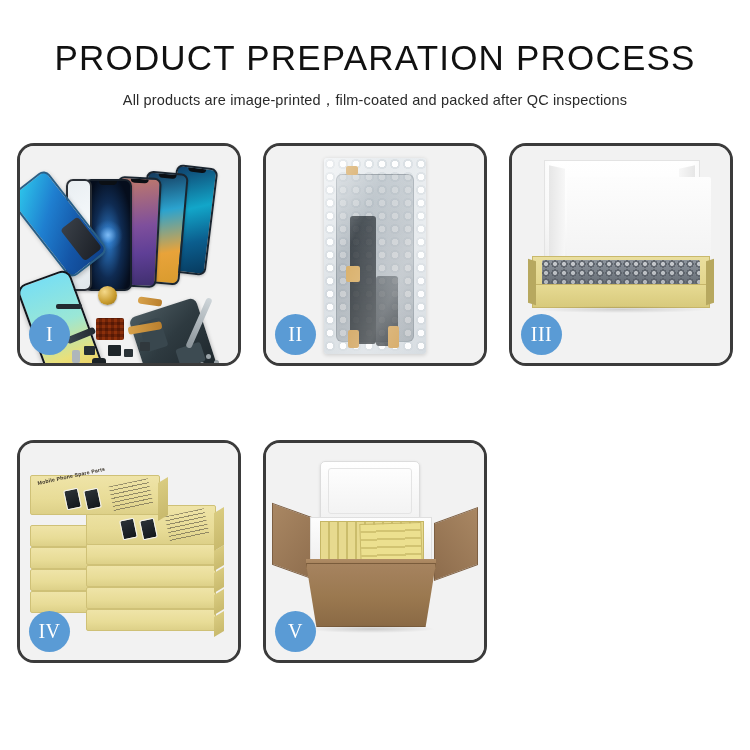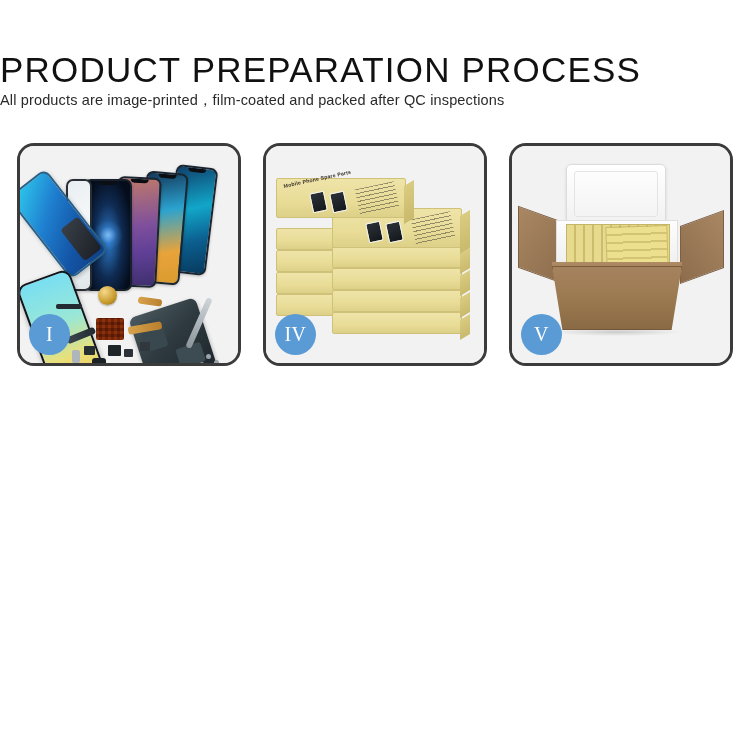--- a/index.html
+++ b/index.html
@@ -8,33 +8,33 @@
     width: 750px;
     height: 750px;
     background: #ffffff;
     font-family: "Liberation Sans", sans-serif;
     overflow: hidden;
   }
 
   .page { width: 750px; height: 750px; position: relative; background: #fff; }
 
   
-  .header { padding-top: 52px; }
+  .header { text-align: center; padding-top: 40px; }
 
   .main-title {
     font-family: "Liberation Sans", sans-serif;
     font-size: 35px;
     font-weight: 400;
     letter-spacing: 1.2px;
     color: #111111;
     line-height: 1.05;
   }
 
   .sub-title {
-    margin-top: 2px;
+    margin-top: 14px;
     font-family: "Liberation Sans", sans-serif;
     font-size: 14.5px;
     font-weight: 400;
     letter-spacing: .15px;
     color: #2a2a2a;
   }
 
   
   .grid {
     position: absolute;
@@ -425,21 +425,54 @@
         <div class="chip5"></div>
         <div class="cam"></div>
         <div class="tool"></div>
         <div class="screw1"></div>
         <div class="screw2"></div>
         <div class="screw3"></div>
       </div>
       <div class="badge">I</div>
     </div>
 
-
+    <div class="panel">
+      <div class="panel-stage">
+        <div class="bubble-pack">
+          <div class="bp-inner"></div>
+          <div class="bp-dark"></div>
+          <div class="bp-dark2"></div>
+          <div class="bp-tab1"></div>
+          <div class="bp-tab2"></div>
+          <div class="bp-tab3"></div>
+          <div class="bp-tab4"></div>
+          <div class="bp-sheen"></div>
+        </div>
+      </div>
+      <div class="badge">II</div>
+    </div>
+
+    <div class="panel">
+      <div class="panel-stage">
+        <div class="box3-wrap">
+          <div class="b3-lid">
+            <div class="b3-lid-l"></div>
+            <div class="b3-lid-r"></div>
+            <div class="b3-foam"></div>
+          </div>
+          <div class="b3-tray"></div>
+          <div class="b3-contents"></div>
+          <div class="b3-tray-front"></div>
+          <div class="b3-tray-l"></div>
+          <div class="b3-tray-r"></div>
+          <div class="b3-shadow"></div>
+        </div>
+      </div>
+      <div class="badge">III</div>
+    </div>
 
     <div class="panel">
       <div class="panel-stage">
         <div class="stack">
 
           <div class="sbox" style="left:0px;  top:130px; width:130px; height:22px;">
               <span class="side"></span>
             </div>
           <div class="sbox" style="left:0px;  top:108px; width:130px; height:22px;">
               <span class="side"></span>

